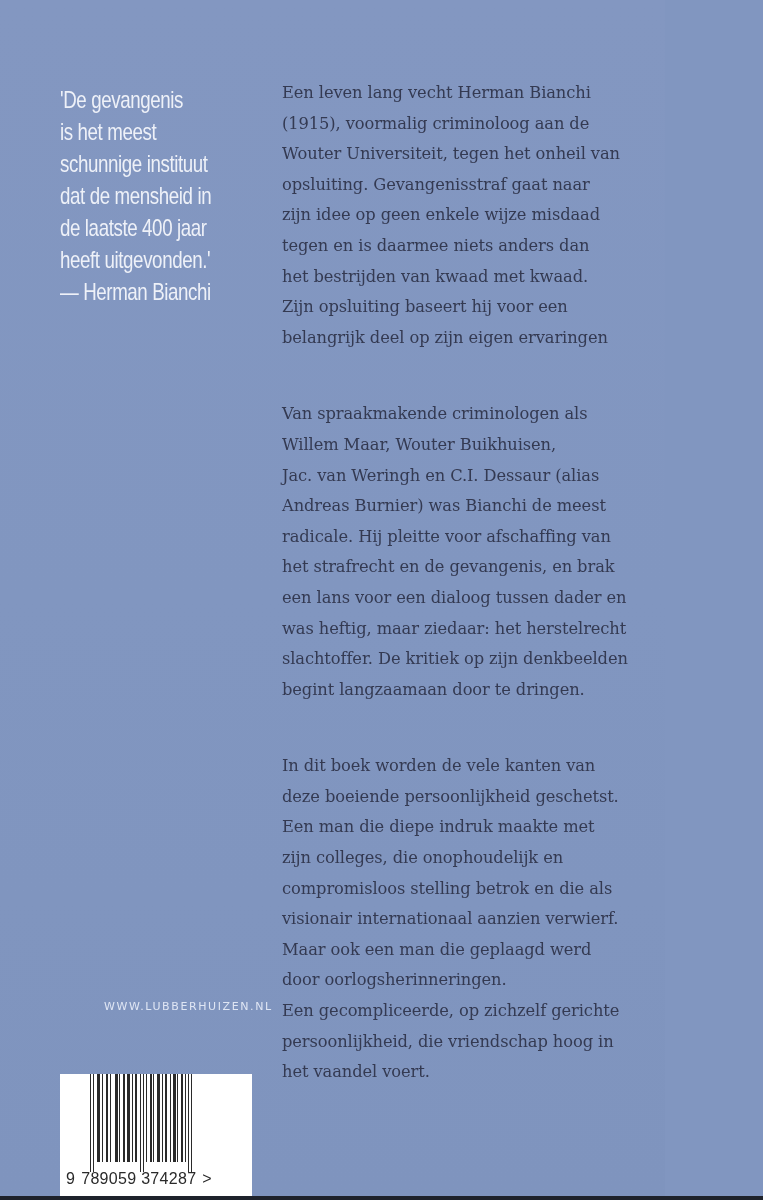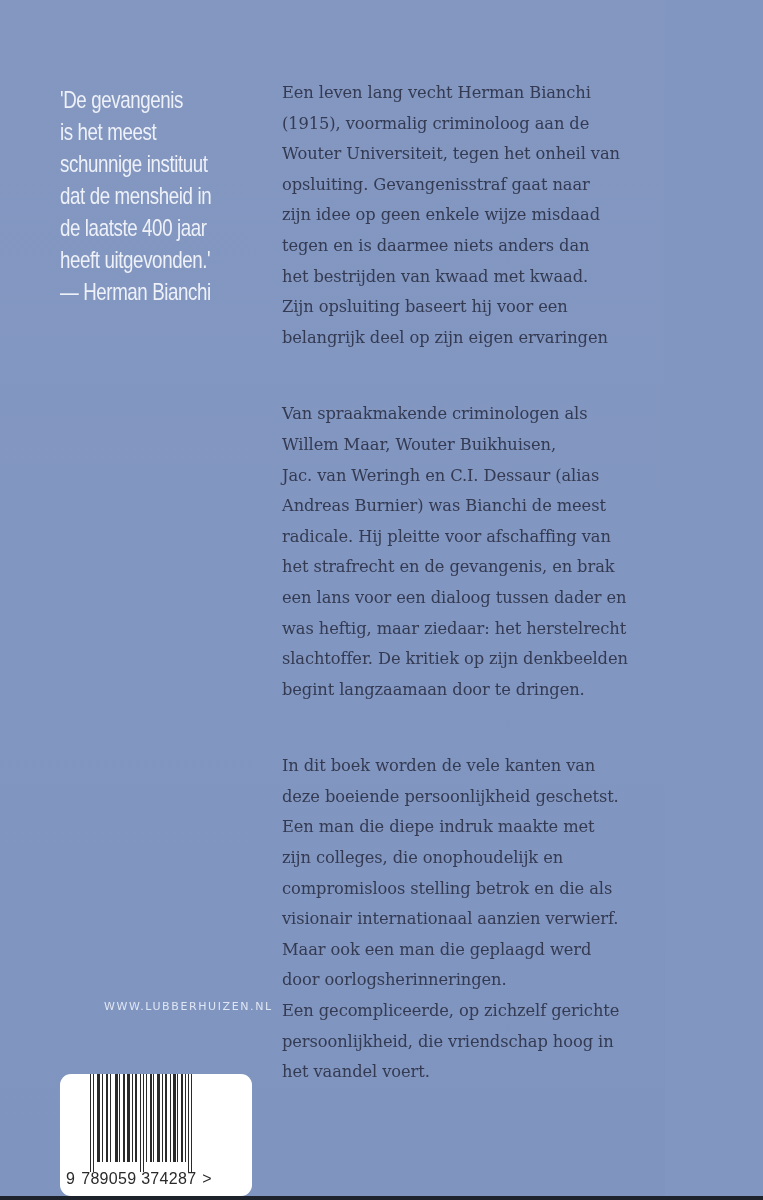--- a/index.html
+++ b/index.html
@@ -75,21 +75,20 @@
     white-space: nowrap;
     margin-left: 44px;
   }
   .barcode-box {
     position: absolute;
     left: 60px;
     top: 1074px;
     width: 192px;
     height: 122px;
     background: #ffffff;
-    border-radius: 11px;
   }
   .bars {
     position: absolute;
     left: 30px;
     top: 0;
     width: 126px;
     height: 98px;
     display: flex;
     align-items: stretch;
   }

